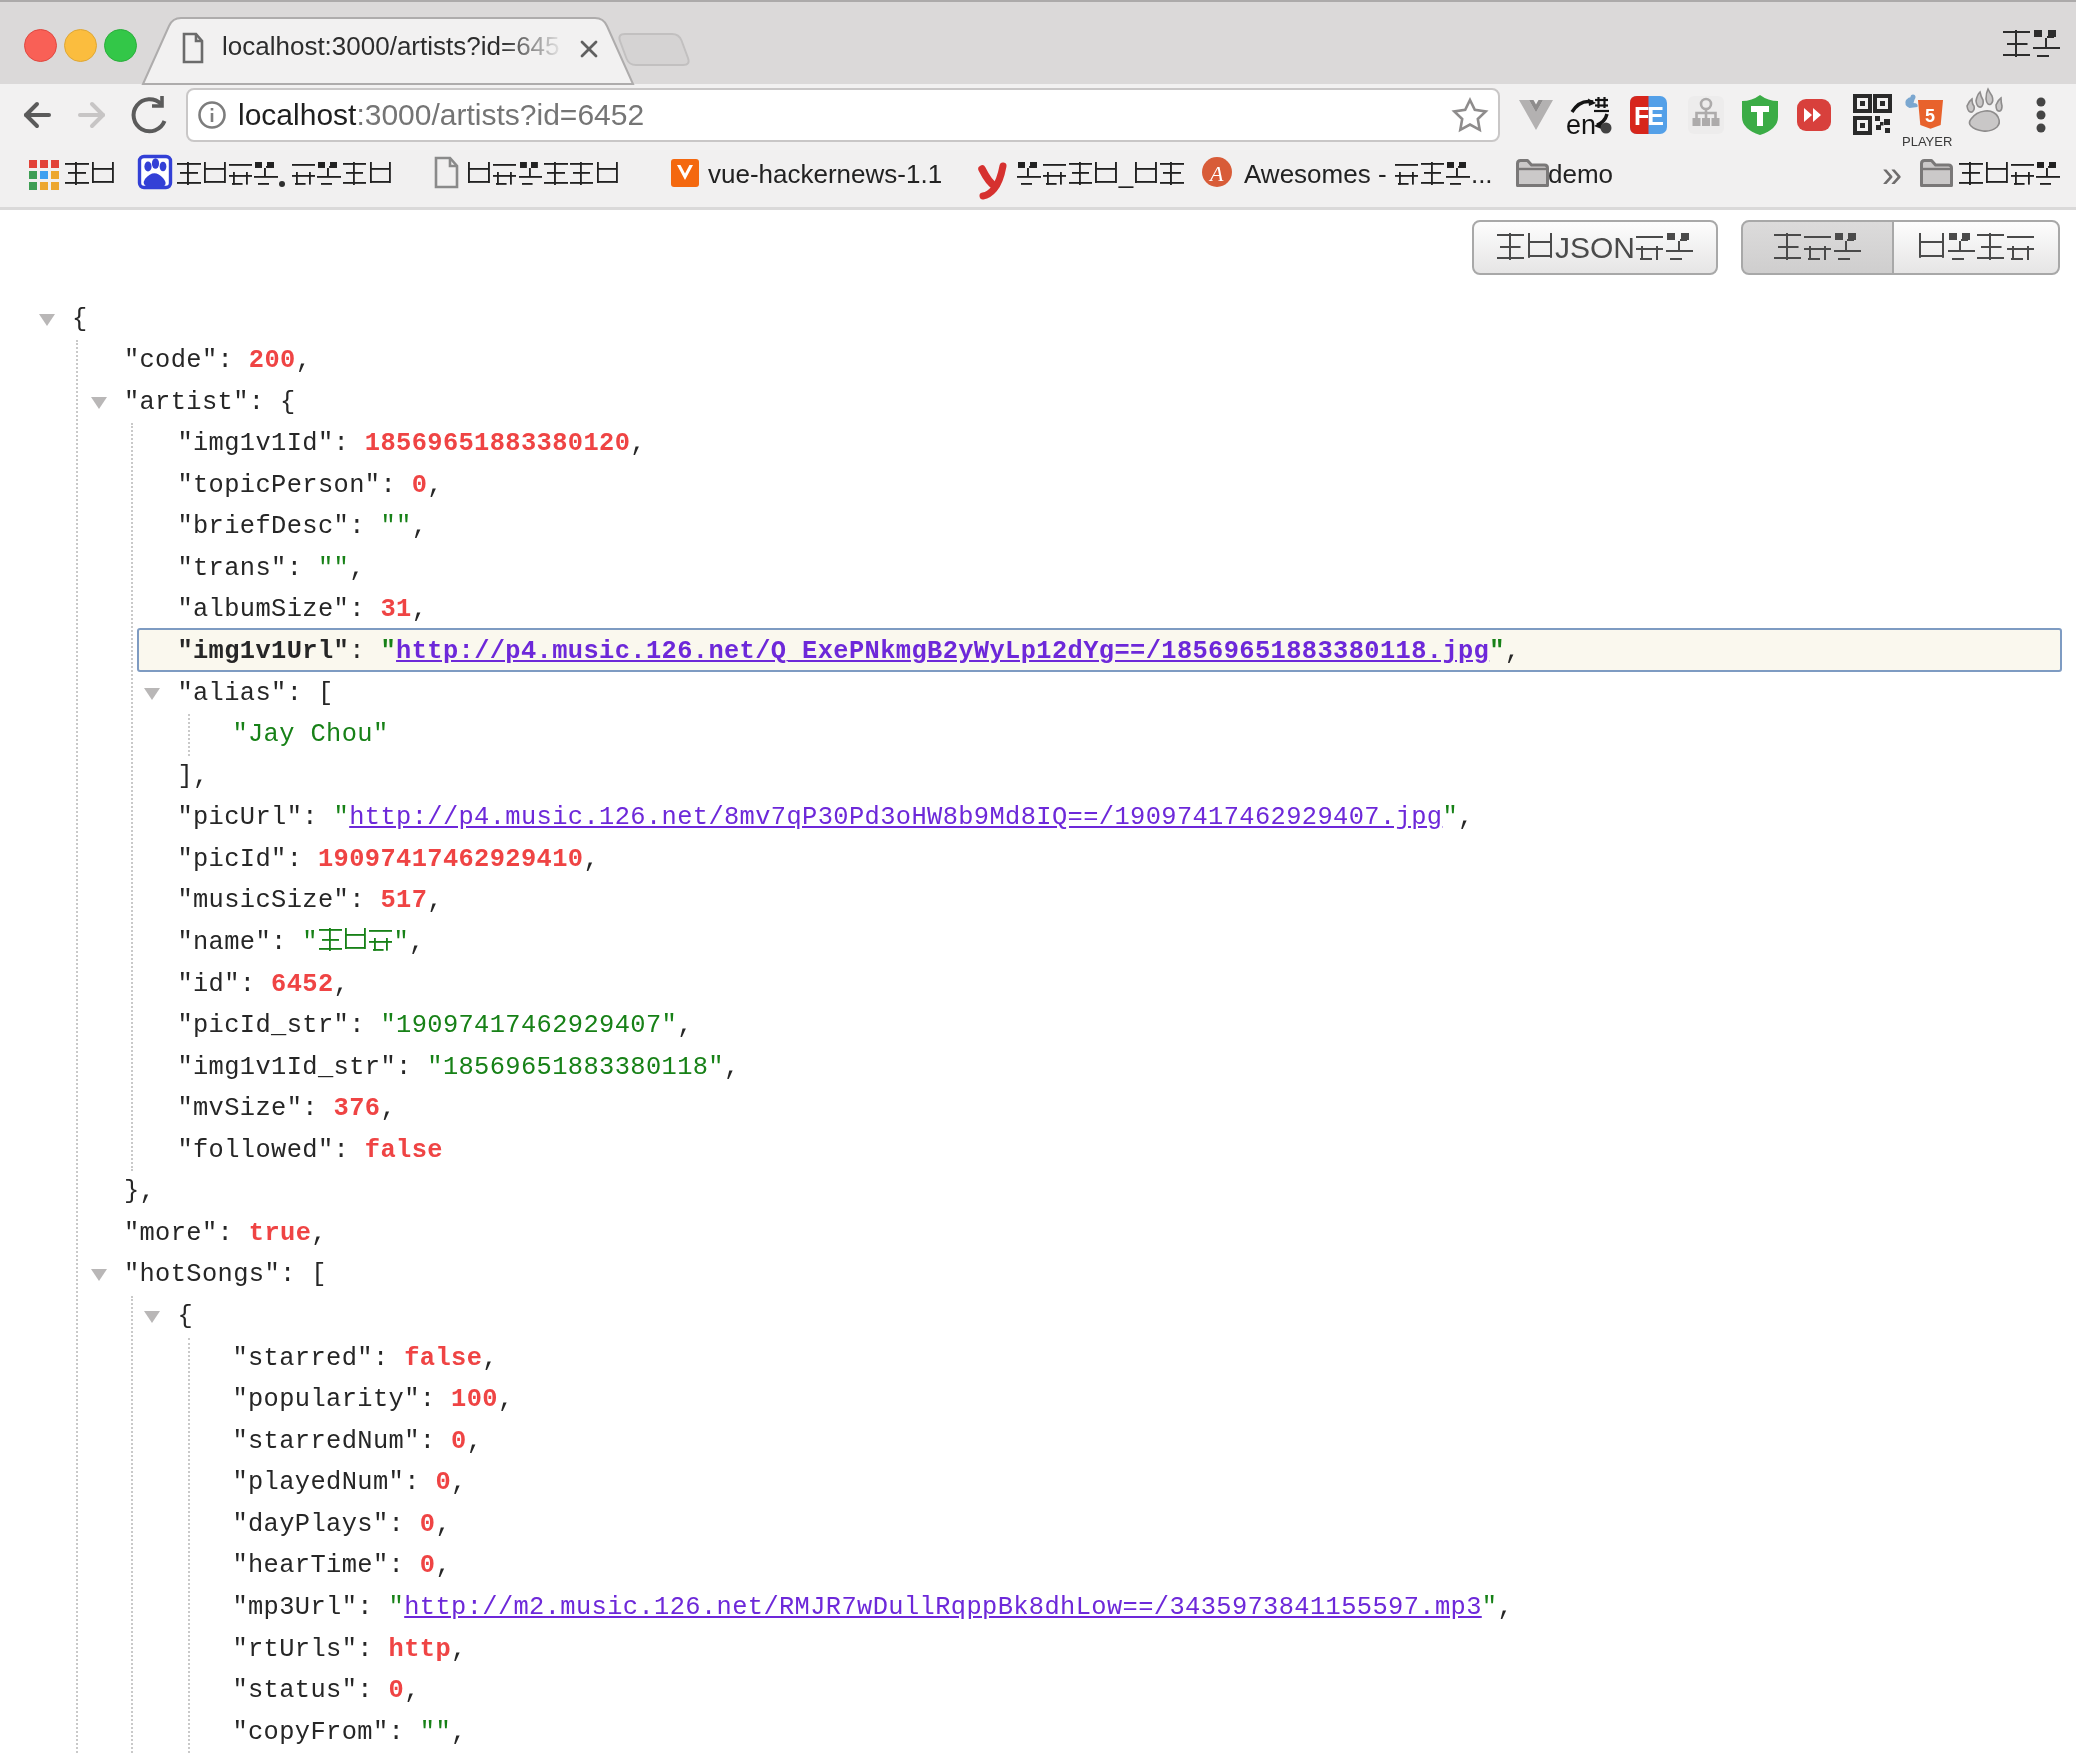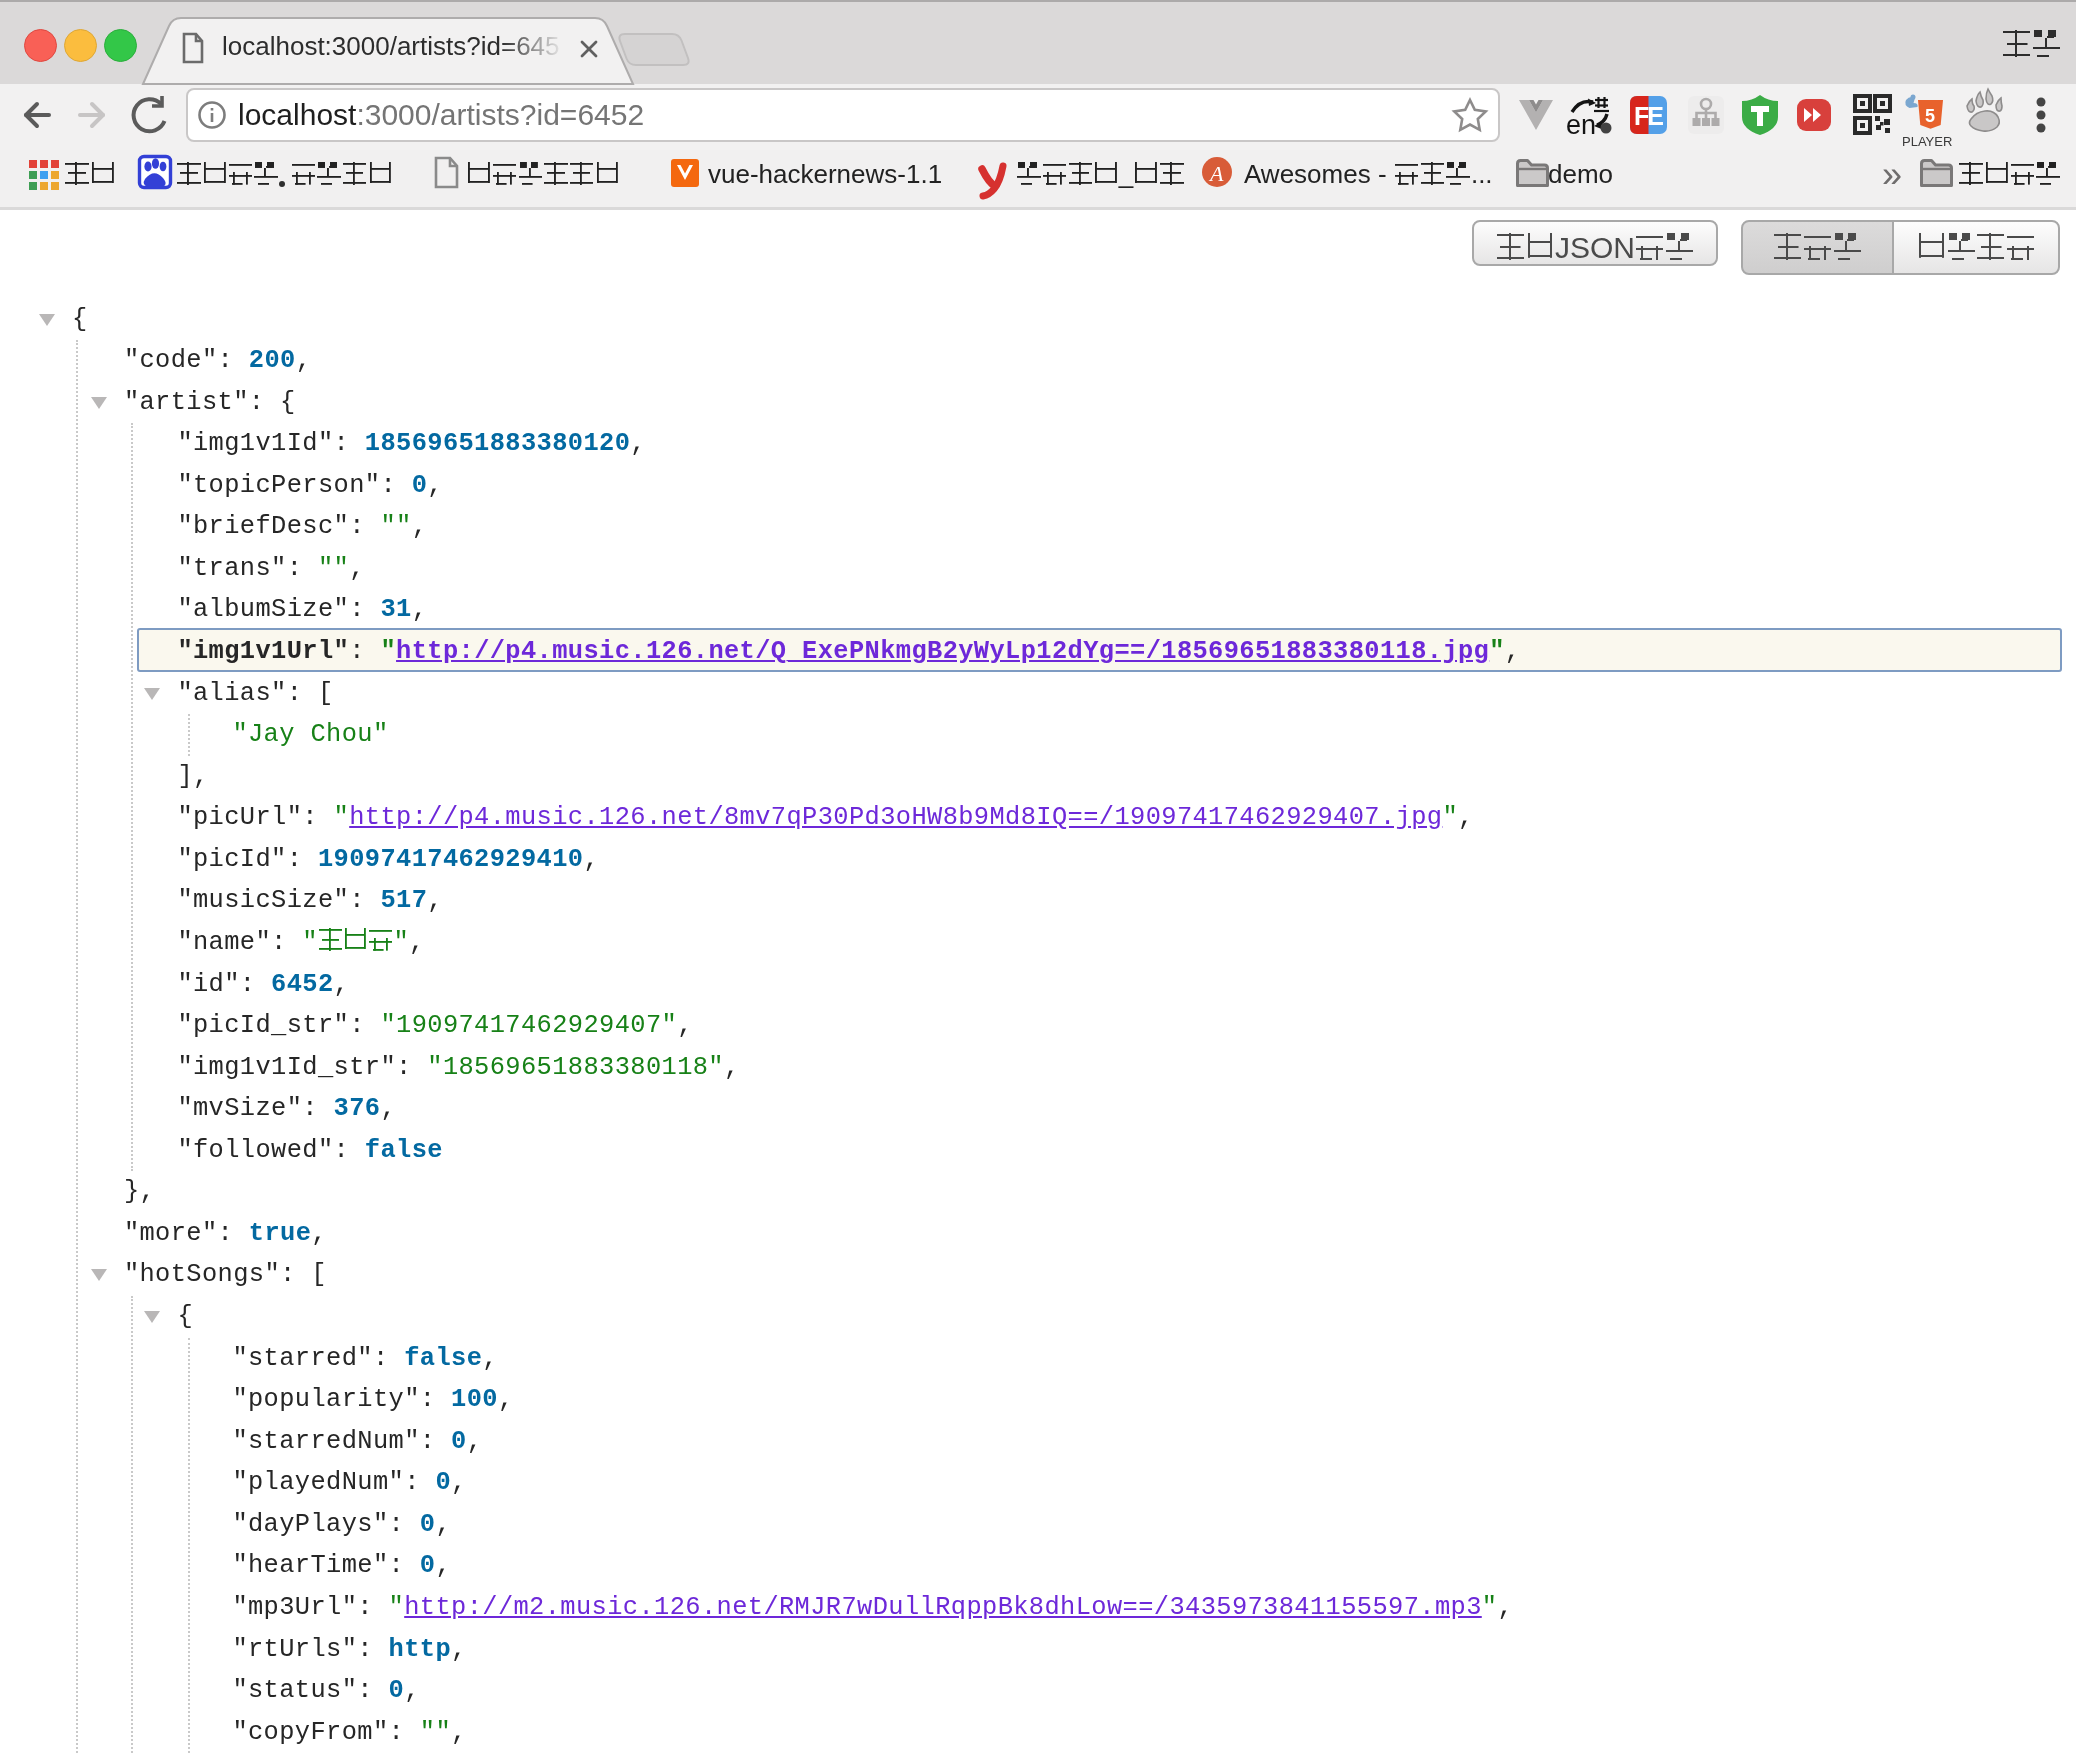--- a/index.html
+++ b/index.html
@@ -22,21 +22,21 @@
 #urlbox{position:absolute;left:186px;top:88px;width:1314px;height:54px;background:#fff;border:2px solid #C9C7C7;border-radius:8px;box-sizing:border-box;}
 .bktxt{position:absolute;top:159px;font-size:26px;color:#222;white-space:nowrap;}
 
 .pbtn{position:absolute;box-sizing:border-box;border:2px solid #A8A8A8;background:linear-gradient(#FDFDFD,#E6E5E5);color:#4a4a4a;font-size:30px;text-align:center;}
 
 #json{position:absolute;left:0;top:298.5px;font-family:"Liberation Mono",monospace;font-size:25.4px;letter-spacing:0.38px;line-height:41.57px;color:#262626;white-space:nowrap;z-index:2;}
 #json .row{height:41.57px;position:relative;}
 #json ul{list-style:none;margin:0 0 0 3.5px;padding:0 0 0 46.4px;border-left:2px dotted #C9C9C9;}
 #json ul.l2{margin-left:7.5px;padding-left:44px;}
 #json ul.l3{margin-left:11px;padding-left:42px;}
-.n{color:#0369a1;font-weight:bold;}
+.n{color:#ef4444;font-weight:bold;}
 .s{color:#178117;}
 a.lk{color:#6d28d9;text-decoration:underline;}
 .tri{position:absolute;left:-33px;top:15px;width:0;height:0;border-left:8px solid transparent;border-right:8px solid transparent;border-top:12px solid #B9B7B7;}
 #hlbox{position:absolute;left:137px;top:627.5px;width:1925px;height:44px;box-sizing:border-box;background:#FAF8EE;border:2px solid #7E9BC2;border-radius:3px;z-index:1;}
 .ic{position:absolute;}
 </style></head>
 <body>
 <div id="tabbar"></div>
 <div id="toolbar"></div>
 <div id="bookbar"></div>
@@ -224,21 +224,21 @@
 <div style="position:absolute;left:238px;top:98px;z-index:6;font-size:30px;white-space:nowrap;text-align:center;"><span style="color:#1f1f1f">localhost</span><span style="color:#757575">:3000/artists?id=6452</span></div>
 <div class="bktxt" style="left:64px;"><i class="cj cja"></i><i class="cj cjb"></i></div>
 <div class="bktxt" style="left:176px;"><i class="cj cja"></i><i class="cj cjb"></i><i class="cj cjc"></i><i class="cj cjd"></i><span style="display:inline-block;width:.45em;"><i style="display:inline-block;width:6px;height:6px;background:#2e2e2e;border-radius:50%;vertical-align:-4px;"></i></span><i class="cj cjc"></i><i class="cj cjd"></i><i class="cj cja"></i><i class="cj cjb"></i></div>
 <div class="bktxt" style="left:466px;letter-spacing:3px;"><i class="cj cjb"></i><i class="cj cjc"></i><i class="cj cjd"></i><i class="cj cja"></i><i class="cj cja"></i><i class="cj cjb"></i></div>
 <div class="bktxt" style="left:708px;">vue-hackernews-1.1</div>
 <div class="bktxt" style="left:1016px;"><i class="cj cjd"></i><i class="cj cjc"></i><i class="cj cja"></i><i class="cj cjb"></i>_<i class="cj cjb"></i><i class="cj cja"></i></div>
 <div class="bktxt" style="left:1244px;">Awesomes - <i class="cj cjc"></i><i class="cj cja"></i><i class="cj cjd"></i>...</div>
 <div class="bktxt" style="left:1548px;">demo</div>
 <div class="bktxt" style="left:1882px;color:#6F6D6D;font-size:36px;top:154px;">»</div>
 <div class="bktxt" style="left:1958px;"><i class="cj cja"></i><i class="cj cjb"></i><i class="cj cjc"></i><i class="cj cjd"></i></div>
-<div class="pbtn" style="left:1472px;top:220px;width:246px;height:46px;border-radius:8px;line-height:51px;"><i class="cj cja"></i><i class="cj cjb"></i>JSON<i class="cj cjc"></i><i class="cj cjd"></i></div>
+<div class="pbtn" style="left:1472px;top:220px;width:246px;height:55px;border-radius:8px;line-height:51px;"><i class="cj cja"></i><i class="cj cjb"></i>JSON<i class="cj cjc"></i><i class="cj cjd"></i></div>
 <div class="pbtn" style="left:1741px;top:220px;width:153px;height:55px;border-radius:8px 0 0 8px;line-height:51px;background:linear-gradient(#DCDBDB,#CFCECE);"><i class="cj cja"></i><i class="cj cjc"></i><i class="cj cjd"></i></div>
 <div class="pbtn" style="left:1892px;top:220px;width:168px;height:55px;border-radius:0 8px 8px 0;line-height:51px;"><i class="cj cjb"></i><i class="cj cjd"></i><i class="cj cja"></i><i class="cj cjc"></i></div>
 <div id="hlbox"></div>
 <div id="jsonwrap" style="position:absolute;left:72px;top:0;z-index:2;">
     <div id="json">
       <div class="row"><span class="tri"></span>{</div>
       <ul class="l1">
         <li>
           <div class="row">"code": <span class="n">200</span>,</div>
         </li>

